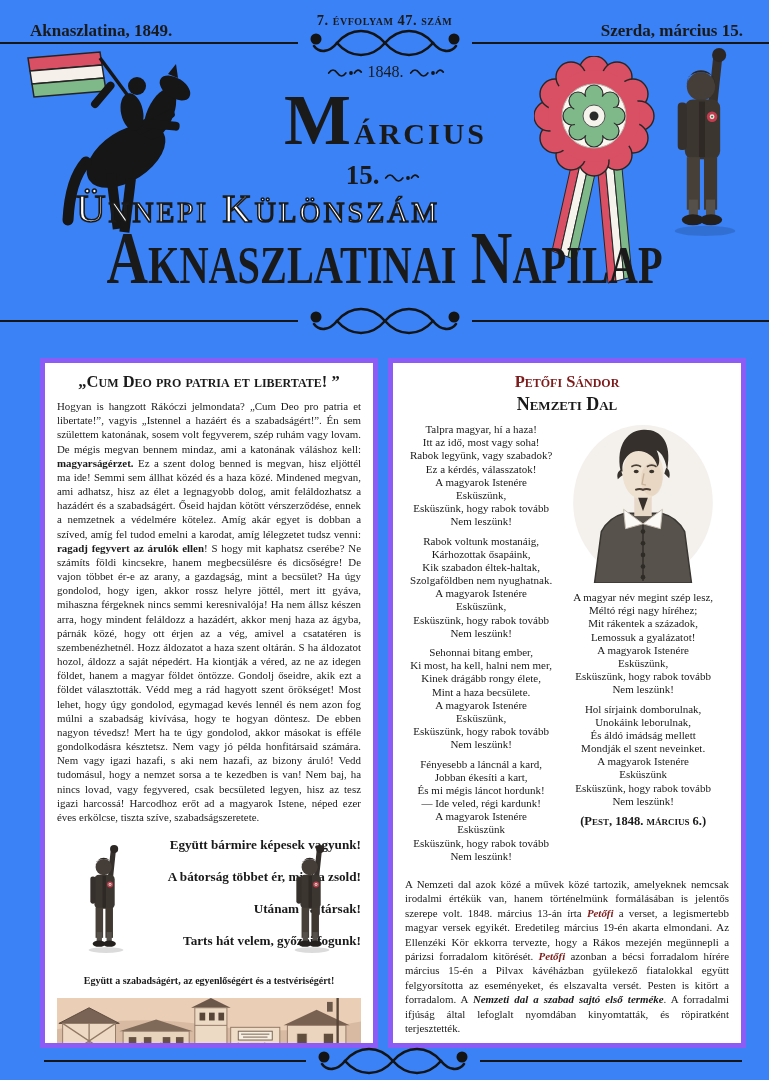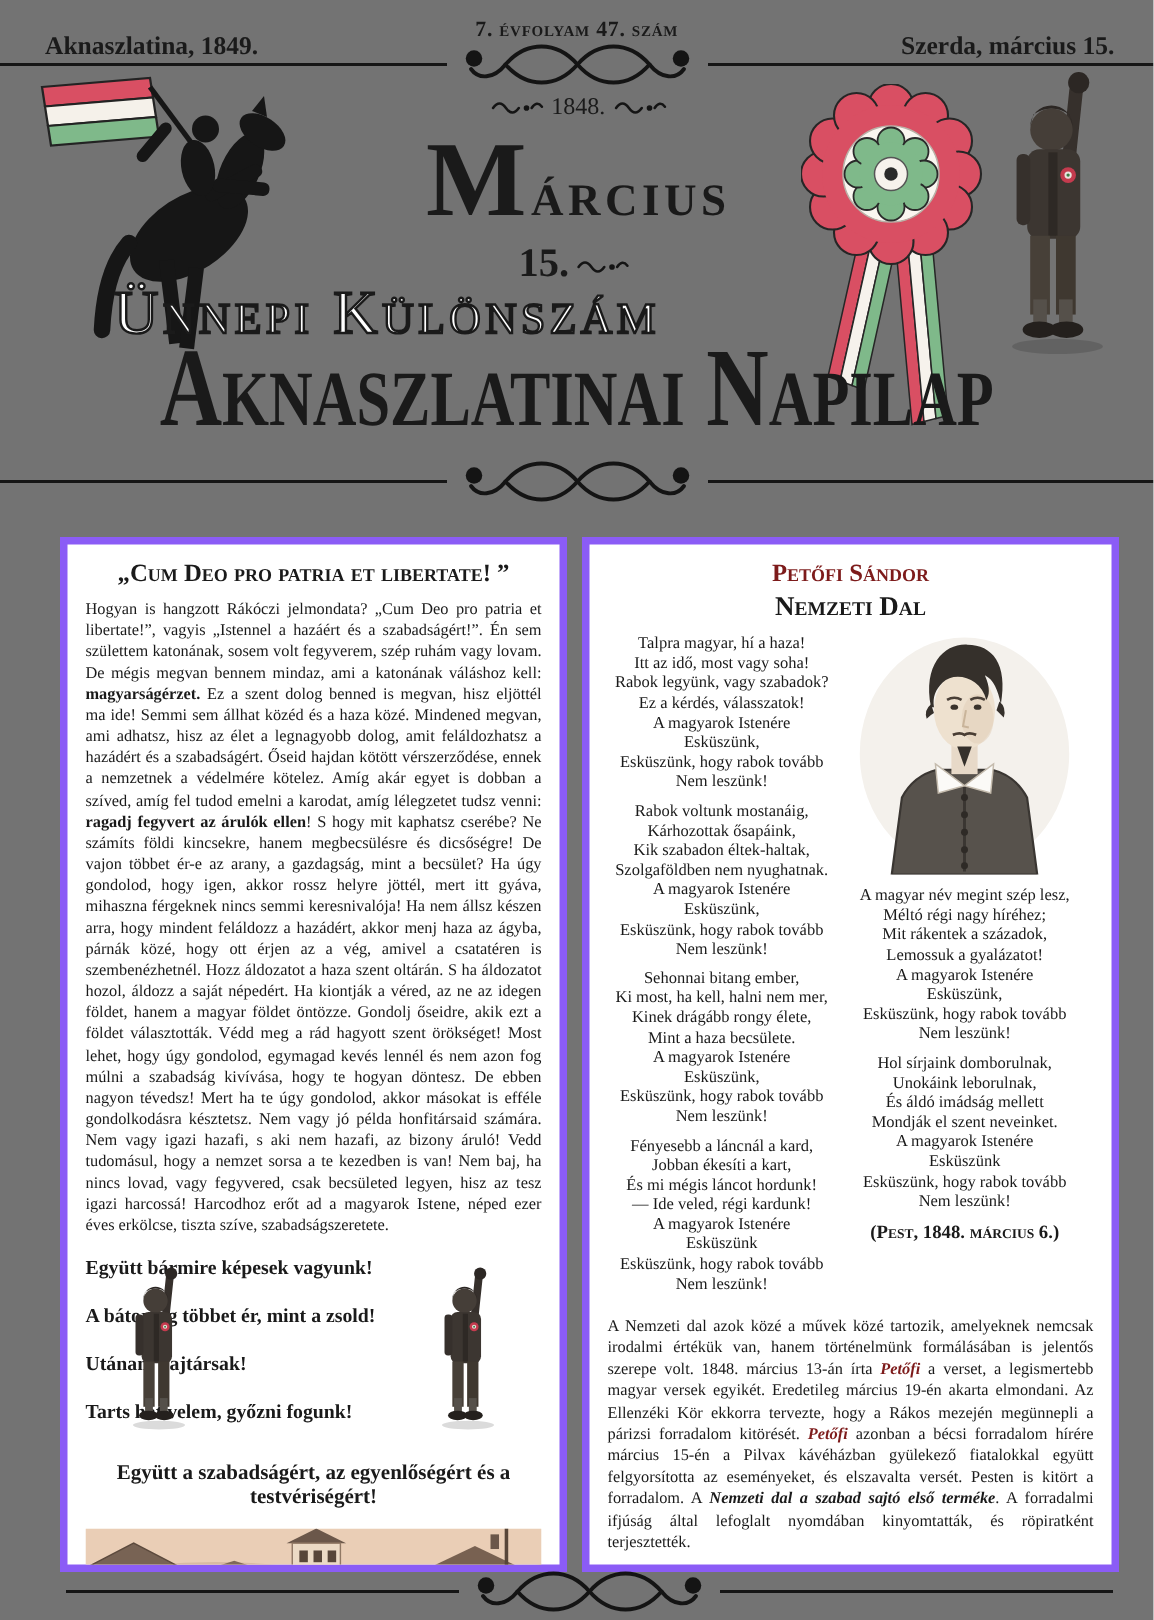--- a/index.html
+++ b/index.html
@@ -1,17 +1,17 @@
 <!DOCTYPE html>
 <html lang="hu" style="--accent-red: #7d1b1b; --ink: #161616;"><head>
 <meta charset="utf-8">
 <style>
   :root{ --accent-red:#7d1b1b; --ink:#161616; }
   html,body{margin:0;padding:0;background:#ffffff;}
-  .page{position:relative;width:769px;height:1080px;background:#737373;overflow:hidden;
+  .page{position:relative;width:769px;height:1080px;background:#3b82f6;overflow:hidden;
         font-family:"Liberation Serif","DejaVu Serif",serif;color:#1a1a1a;}
 
   
   .hdr-left{position:absolute;top:21px;left:30px;font-size:17px;font-weight:bold;}
   .hdr-right{position:absolute;top:21px;right:26px;font-size:17px;font-weight:bold;}
   .hdr-center{position:absolute;top:12px;left:0;right:0;text-align:center;
               font-size:14.5px;font-weight:bold;font-variant:small-caps;letter-spacing:.5px;}
   .rule-row{position:absolute;left:0;right:0;display:flex;align-items:center;}
   .rule-row::before,.rule-row::after{content:"";flex:1;height:2.4px;background:var(--ink);}
   #hdr-rule{top:26px;}
@@ -44,22 +44,22 @@
   .col-right{width:358px;}
 
   .article-heading{text-align:center;font-weight:bold;font-variant:small-caps;
                    font-size:16.5px;margin:1px 0 7px;}
   .article-body{font-size:10.9px;line-height:1.3;text-align:justify;}
 
   .slogan-zone{position:relative;margin-top:5px;height:146px;}
   .boy-small{position:absolute;top:4px;width:58px;height:132px;}
   .boy-l{left:20px;} .boy-r{right:20px;}
   .slogans{padding-top:8px;}
-  .slogan-line{text-align:left;font-weight:bold;font-size:13.2px;margin:0 0 16px;}
-  .footer-slogan{text-align:center;font-weight:bold;font-size:14px;margin:0 0 12px;}
+  .slogan-line{text-align:right;font-weight:bold;font-size:13.2px;margin:0 0 16px;}
+  .footer-slogan{text-align:center;font-weight:bold;font-size:10px;margin:0 0 12px;}
   .photo-svg{display:block;width:100%;height:86px;}
   .col-flourish{margin:9px 4px 2px;}
 
   .poem-author{text-align:center;font-weight:bold;font-variant:small-caps;
                font-size:16.5px;color:var(--accent-red);margin:1px 0 0;}
   .poem-title{text-align:center;font-weight:bold;font-variant:small-caps;
               font-size:18px;margin:2px 0 8px;}
   .poem-wrap{display:flex;}
   .poem-col-l{width:47%;}
   .poem-col-r{width:53%;}

